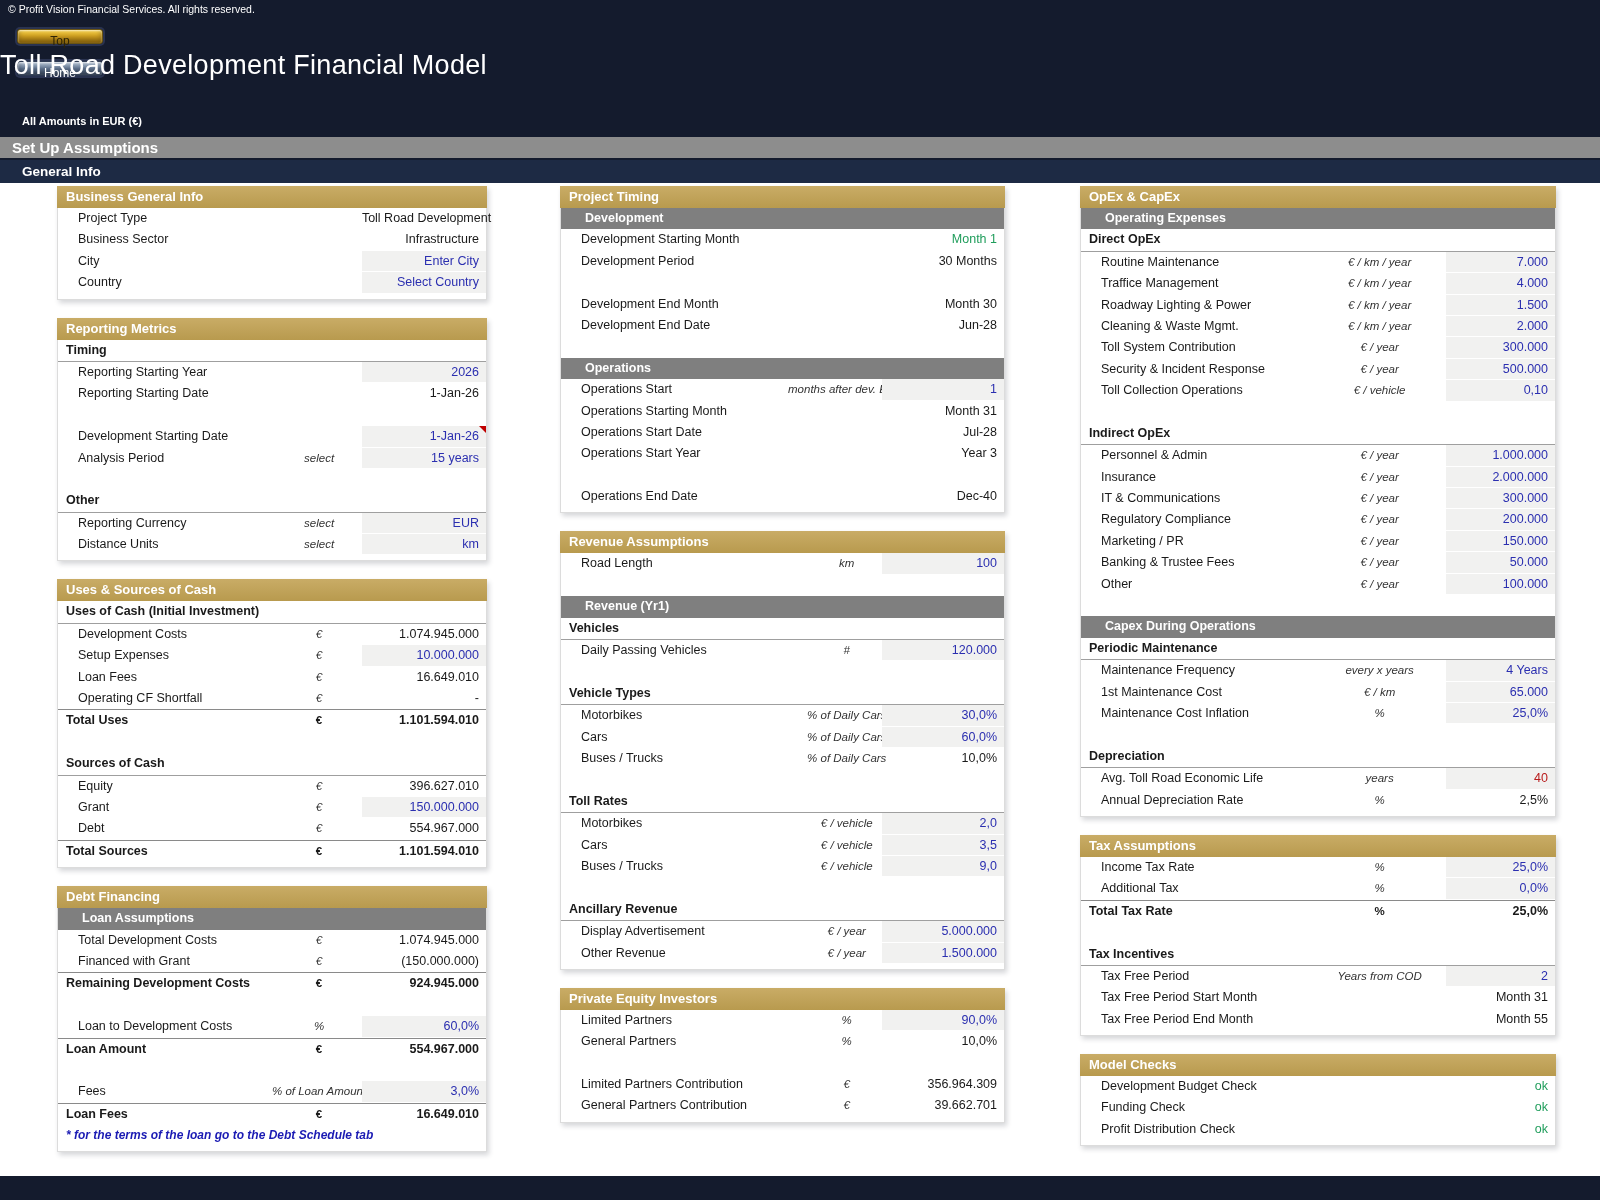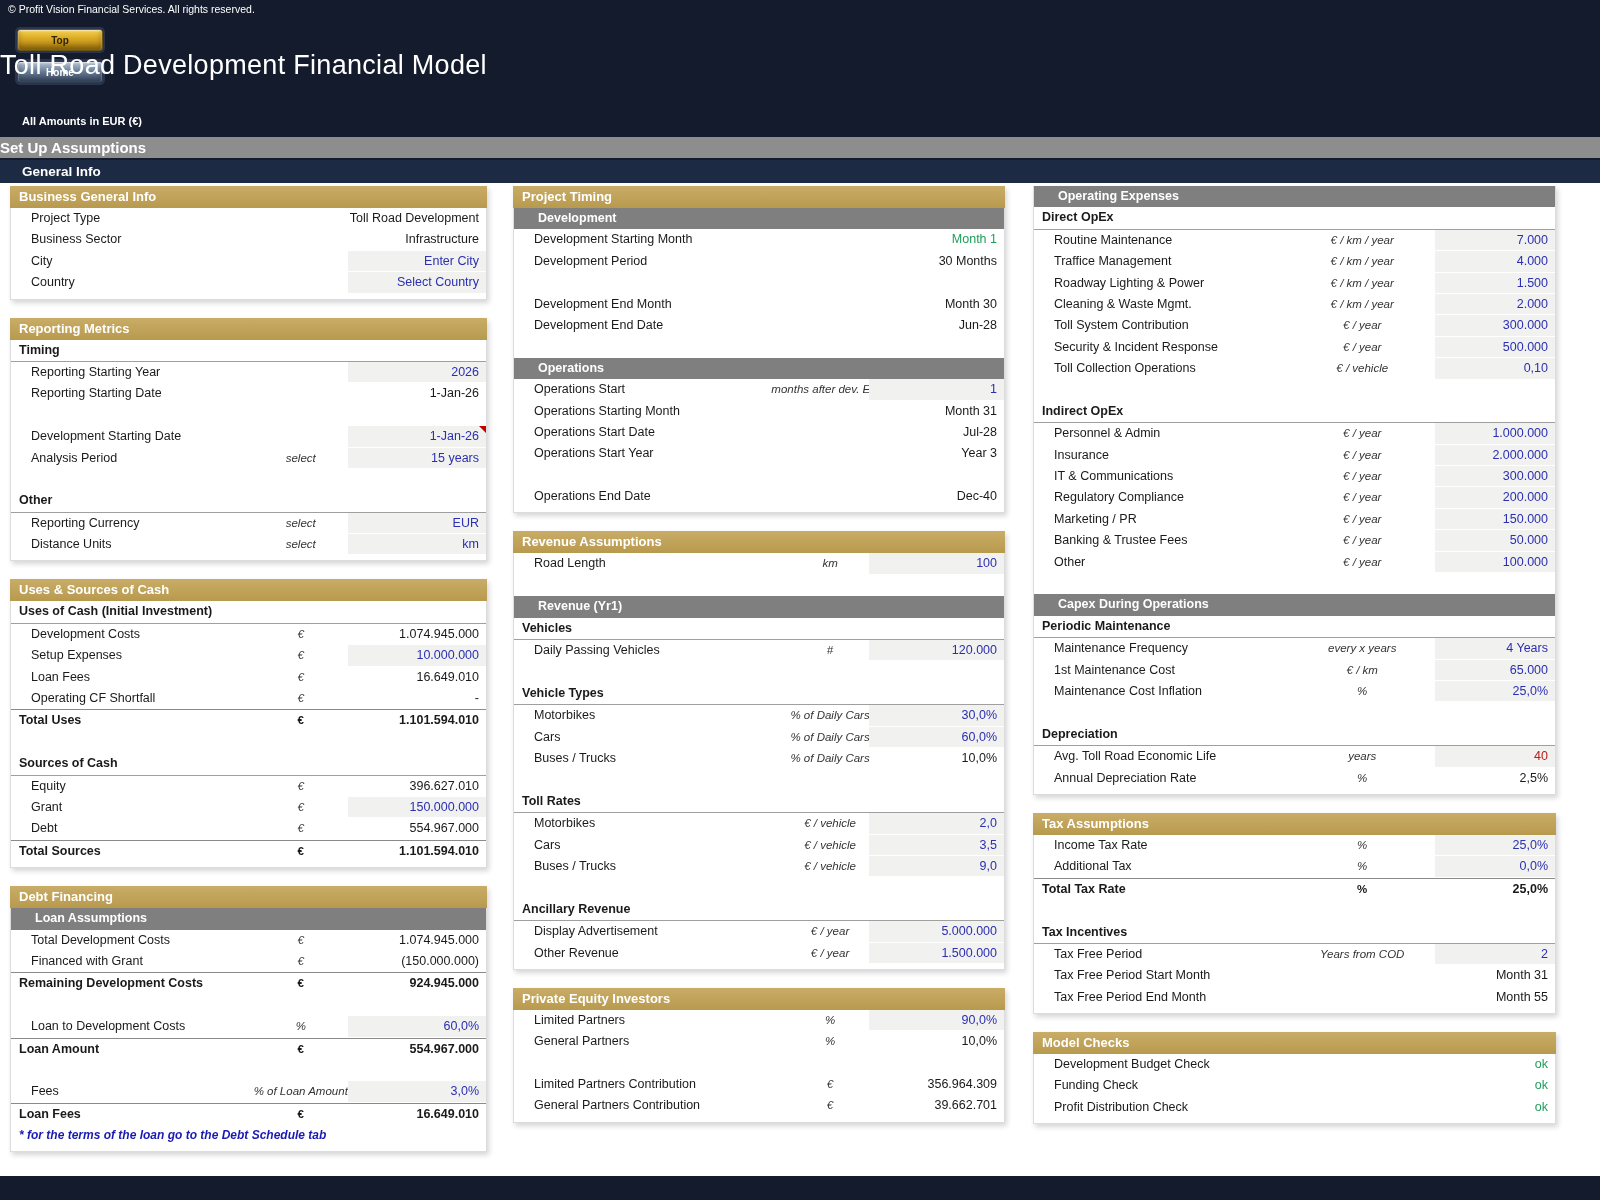--- a/index.html
+++ b/index.html
@@ -1,38 +1,38 @@
 <!DOCTYPE html>
 <html><head>
 <meta charset="utf-8">
 <style>
   html,body{margin:0;padding:0;background:#e9e9e9;}
   .page{position:relative;width:1600px;height:1200px;background:#ffffff;overflow:hidden;
         font-family:"Liberation Sans",sans-serif;-webkit-font-smoothing:antialiased;}
   
   .topbar{position:absolute;top:0;left:0;right:0;height:137px;background:#141B2D;}
   .copyright{position:absolute;top:3px;left:8px;color:#fff;font-size:10.5px;}
-  .btn{position:absolute;left:17px;width:86px;height:22px;border-radius:3px;font-weight:bold;
-       font-size:10px;text-align:center;line-height:20px;cursor:pointer;font-family:"Liberation Sans",sans-serif;
+  .btn{position:absolute;left:17px;width:86px;height:15px;border-radius:3px;font-weight:normal;
+       font-size:12px;text-align:center;line-height:20px;cursor:pointer;font-family:"Liberation Sans",sans-serif;
        box-shadow:0 0 0 2px #2a3350, inset 0 1px 2px rgba(255,255,255,.65), inset 0 -4px 6px rgba(0,0,0,.35);}
   .btn-top{top:29px;background:linear-gradient(#f6d24e,#d8a723 45%,#b5830f);border:1px solid #6b5512;color:#2e2405;}
   .btn-home{top:61px;background:linear-gradient(#b9c6d6,#647894 50%,#465872);border:1px solid #2d3a52;color:#ffffff;}
   .title{position:absolute;top:50px;left:0;right:0;color:#fff;font-size:27px;letter-spacing:.3px;}
   .amounts{position:absolute;top:115px;left:22px;color:#fff;font-size:11px;font-weight:bold;}
   
   .setupbar{position:absolute;top:137px;left:0;right:0;height:21px;background:#8d8d8d;color:#fff;
-            font-size:15px;font-weight:bold;line-height:21px;box-sizing:border-box;}
+            font-size:15px;font-weight:bold;line-height:21px;padding-left:12px;box-sizing:border-box;}
   .navysep{position:absolute;top:158px;left:0;right:0;height:2px;background:#141B2D;}
   .generalbar{position:absolute;top:160px;left:0;right:0;height:23px;background:#1D2A44;color:#fff;
               font-size:13.5px;font-weight:bold;line-height:23px;padding-left:22px;box-sizing:border-box;}
   .footerbar{position:absolute;bottom:0;left:0;right:0;height:24px;background:#141B2D;}
   
   .content{position:absolute;top:186px;left:0;right:0;height:990px;}
   .column{position:absolute;top:0;}
-  .section{margin-bottom:18px;box-shadow:2px 3px 5px rgba(20,27,45,.18);}
+  .section{margin-bottom:18px;box-shadow:2px 3px 5px rgba(20,27,45,.18);margin-left:47px;}
   .sec-title{height:22px;line-height:22px;background:linear-gradient(#C9AC66,#B89A4E);color:#fff;
              font-size:13px;font-weight:bold;padding-left:9px;}
   .sec-body{border:1px solid #dcdcdc;border-top:none;background:#fff;padding-bottom:5px;}
   .row,.row-gap,.row-sub,.row-bar,.row-note{height:21.4px;line-height:21.4px;position:relative;
              font-size:12.5px;color:#1a1a1a;overflow:visible;white-space:nowrap;}
   .row-bar{background:#7f7f7f;color:#fff;font-weight:bold;font-size:12.5px;padding-left:24px;}
   .row-sub{font-weight:bold;padding-left:8px;border-bottom:1px solid #9f9f9f;}
   .row-note{color:#1A1AB3;font-weight:bold;font-style:italic;font-size:12px;padding-left:8px;}
   .lbl{position:absolute;left:0;top:0;padding-left:20px;}
   .row-total{border-top:1px solid #8a8a8a;}
@@ -358,20 +358,21 @@
             <div class="row">
               <span class="lbl">General Partners Contribution</span>
               <span class="unit">€</span>
               <span class="cell">39.662.701</span>
             </div>
           </div>
         </div>
       </div>
       <div class="column col-2" style="left: 1033px; width: 523px;">
         <div class="section">
+          <div class="sec-title">OpEx &amp; CapEx</div>
           <div class="sec-body">
             <div class="row-bar">Operating Expenses</div>
             <div class="row-sub">Direct OpEx</div>
             <div class="row">
               <span class="lbl">Routine Maintenance</span>
               <span class="unit">€ / km / year</span>
               <span class="cell bg v-blue">7.000</span>
             </div>
             <div class="row">
               <span class="lbl">Traffice Management</span>

